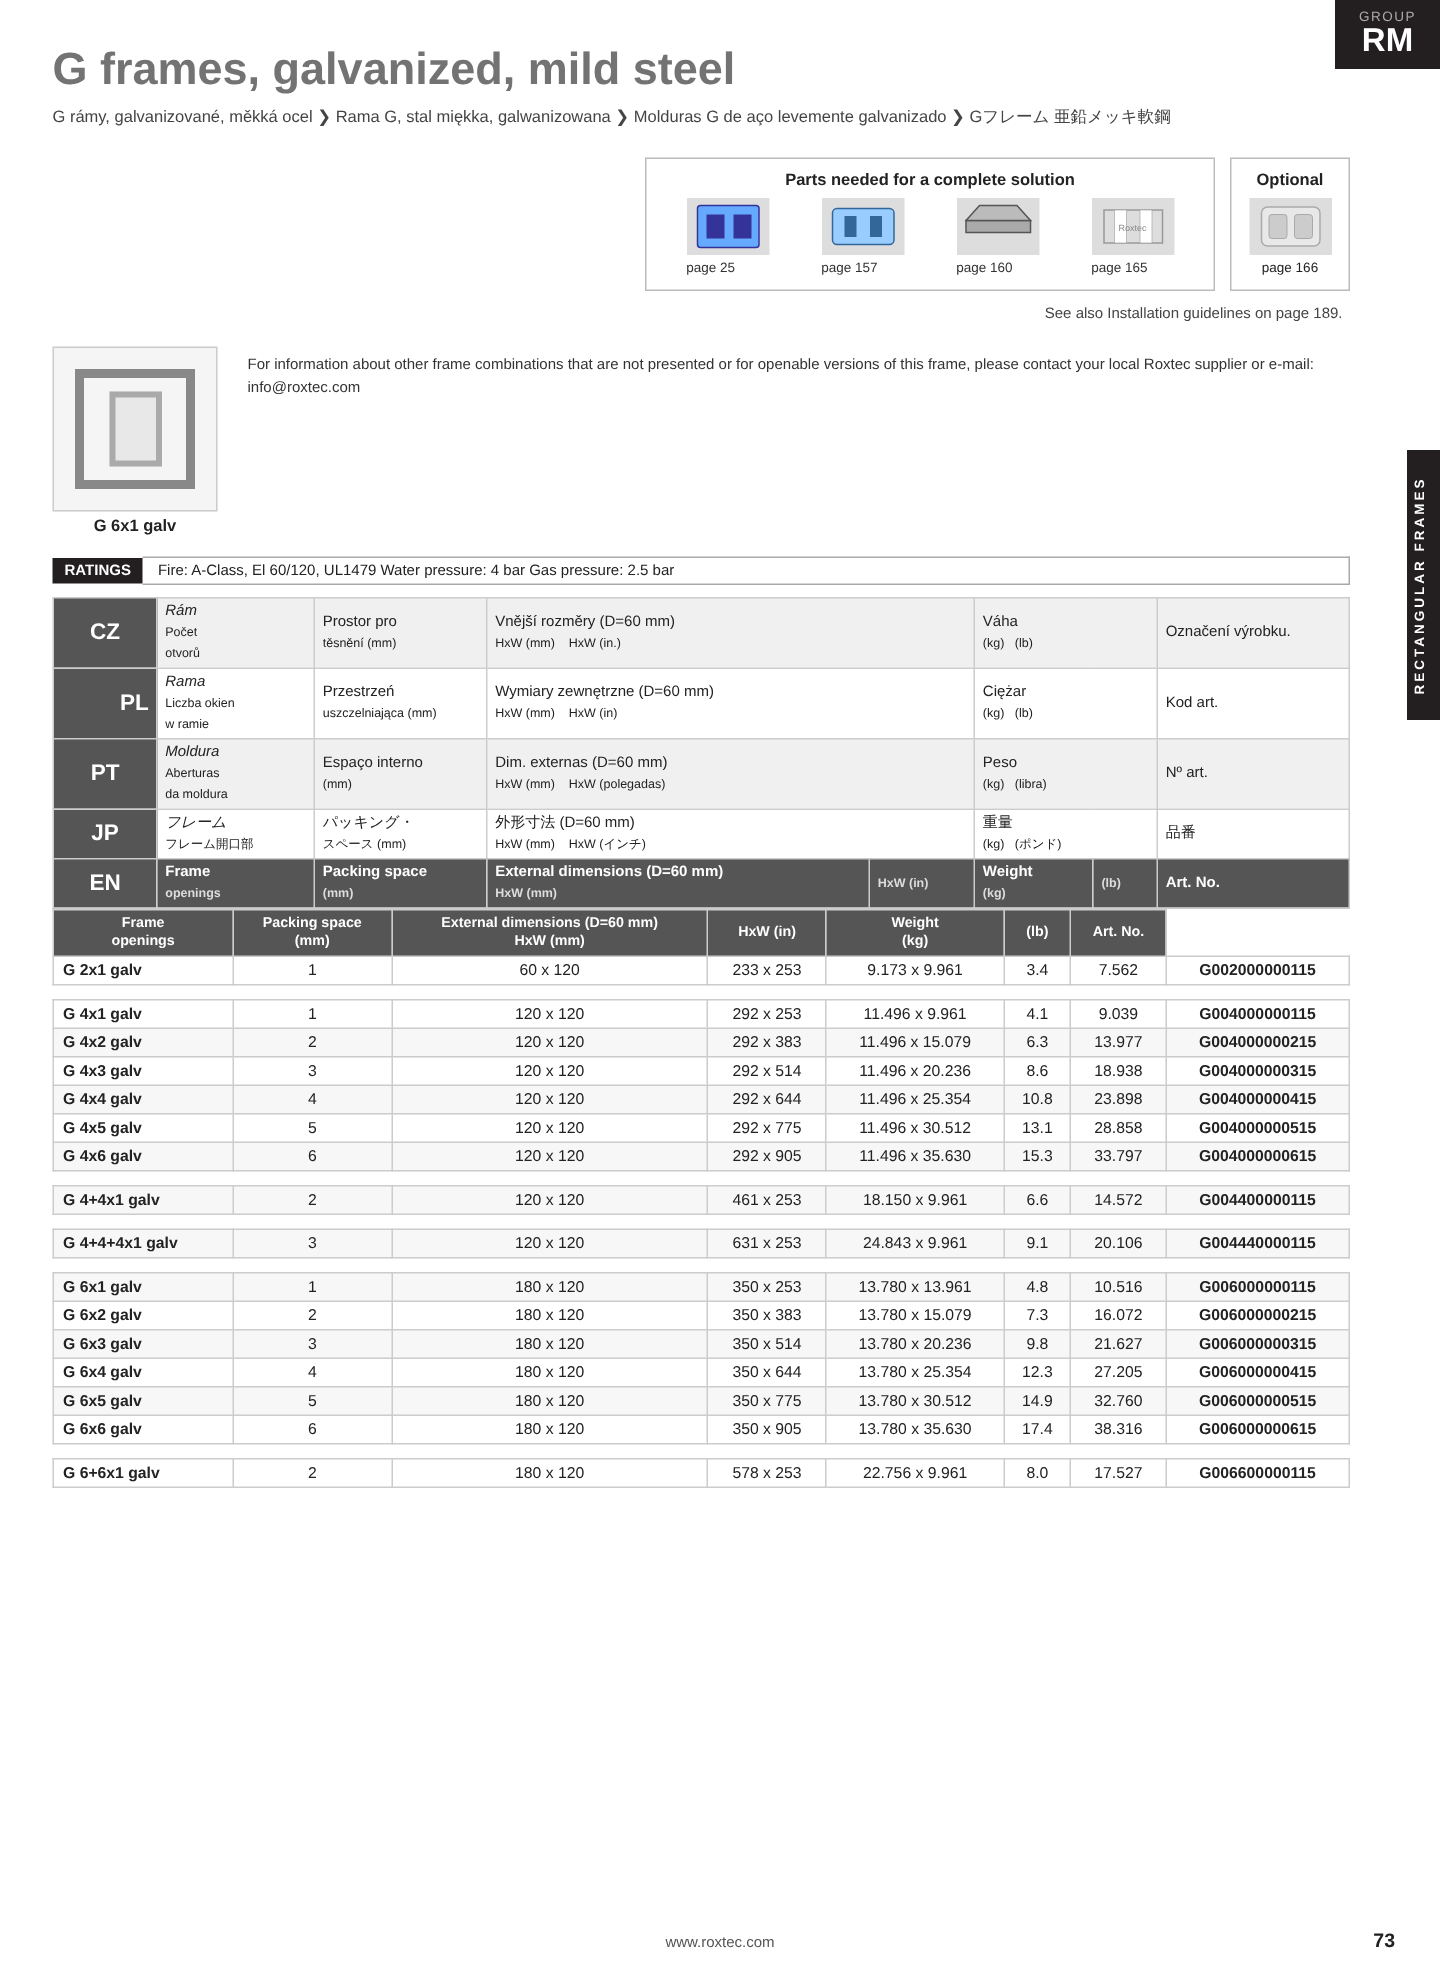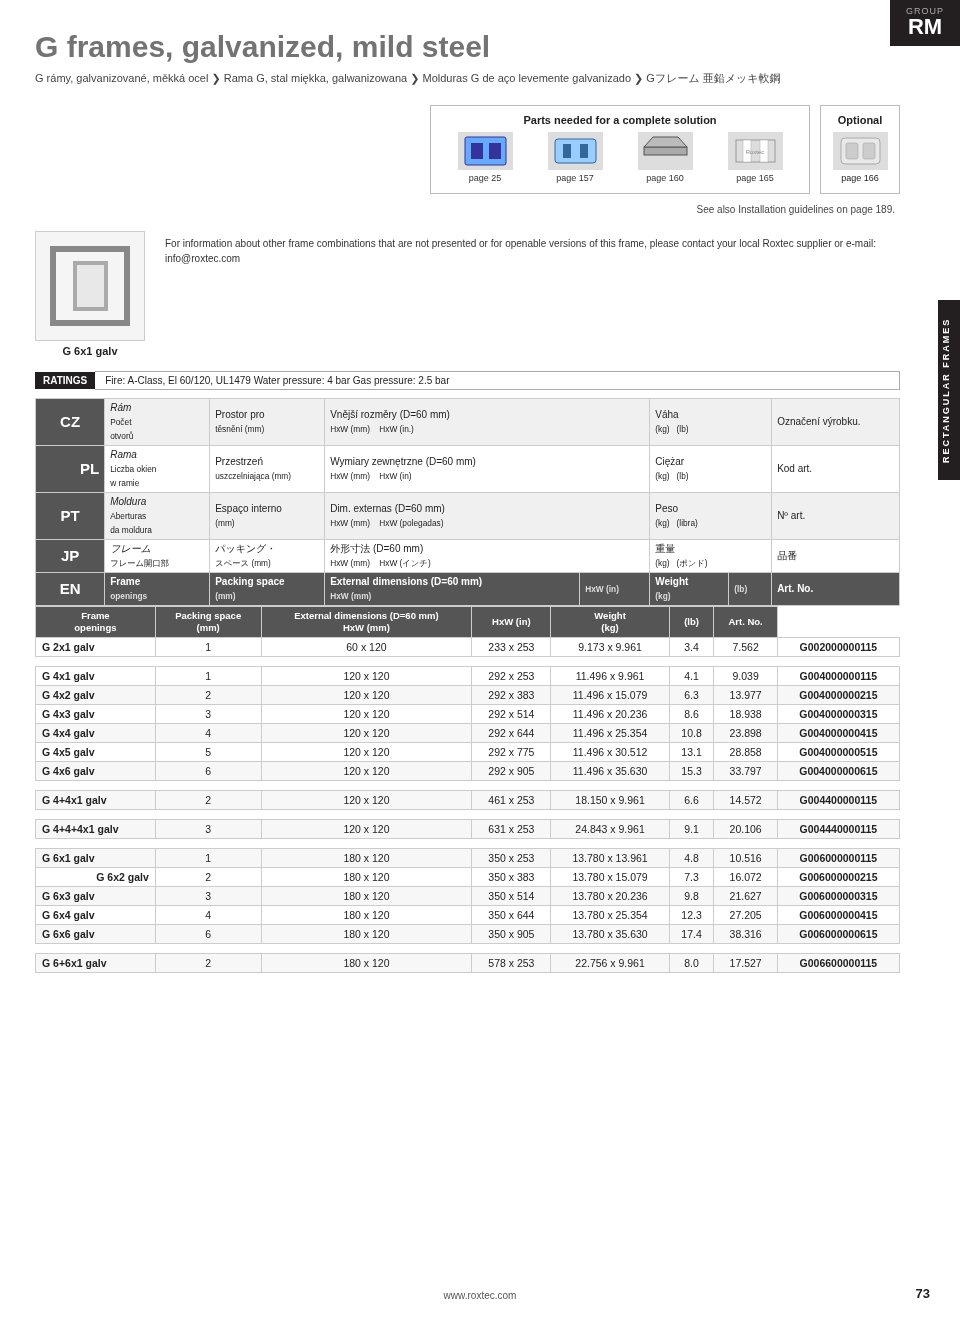--- a/index.html
+++ b/index.html
@@ -113,21 +113,21 @@
       text-align: center;
       margin-bottom: 6px;
     }
     .parts-items {
       display: flex;
       gap: 10px;
       align-items: flex-end;
       justify-content: space-around;
     }
     .parts-item {
-      text-align: center;
+      text-align: left;
     }
     .parts-item-img {
       width: 55px;
       height: 38px;
       background: #ddd;
       margin: 0 auto 3px;
       display: flex;
       align-items: center;
       justify-content: center;
       font-size: 8px;
@@ -633,21 +633,21 @@
     <td class="left-align" style="text-align:left;font-weight:bold;">G 6x1 galv</td>
     <td>1</td>
     <td>180 x 120</td>
     <td>350 x 253</td>
     <td>13.780 x 13.961</td>
     <td>4.8</td>
     <td>10.516</td>
     <td style="font-weight:bold;">G006000000115</td>
   </tr>
         <tr style="background: rgb(255, 255, 255);">
-    <td class="left-align" style="text-align:right;font-weight:bold;">G 6x2 galv</td>
+    <td class="left-align" style="text-align:left;font-weight:bold;">G 6x2 galv</td>
     <td>2</td>
     <td>180 x 120</td>
     <td>350 x 383</td>
     <td>13.780 x 15.079</td>
     <td>7.3</td>
     <td>16.072</td>
     <td style="font-weight:bold;">G006000000215</td>
   </tr>
         <tr style="background: rgb(245, 245, 245);">
     <td class="left-align" style="text-align:left;font-weight:bold;">G 6x3 galv</td>
@@ -661,20 +661,30 @@
   </tr>
         <tr style="background: rgb(255, 255, 255);">
     <td class="left-align" style="text-align:left;font-weight:bold;">G 6x4 galv</td>
     <td>4</td>
     <td>180 x 120</td>
     <td>350 x 644</td>
     <td>13.780 x 25.354</td>
     <td>12.3</td>
     <td>27.205</td>
     <td style="font-weight:bold;">G006000000415</td>
+  </tr>
+        <tr style="background: rgb(245, 245, 245);">
+    <td class="left-align" style="text-align:left;font-weight:bold;">G 6x5 galv</td>
+    <td>5</td>
+    <td>180 x 120</td>
+    <td>350 x 775</td>
+    <td>13.780 x 30.512</td>
+    <td>14.9</td>
+    <td>32.760</td>
+    <td style="font-weight:bold;">G006000000515</td>
   </tr>
         <tr style="background: rgb(255, 255, 255);">
     <td class="left-align" style="text-align:left;font-weight:bold;">G 6x6 galv</td>
     <td>6</td>
     <td>180 x 120</td>
     <td>350 x 905</td>
     <td>13.780 x 35.630</td>
     <td>17.4</td>
     <td>38.316</td>
     <td style="font-weight:bold;">G006000000615</td>

